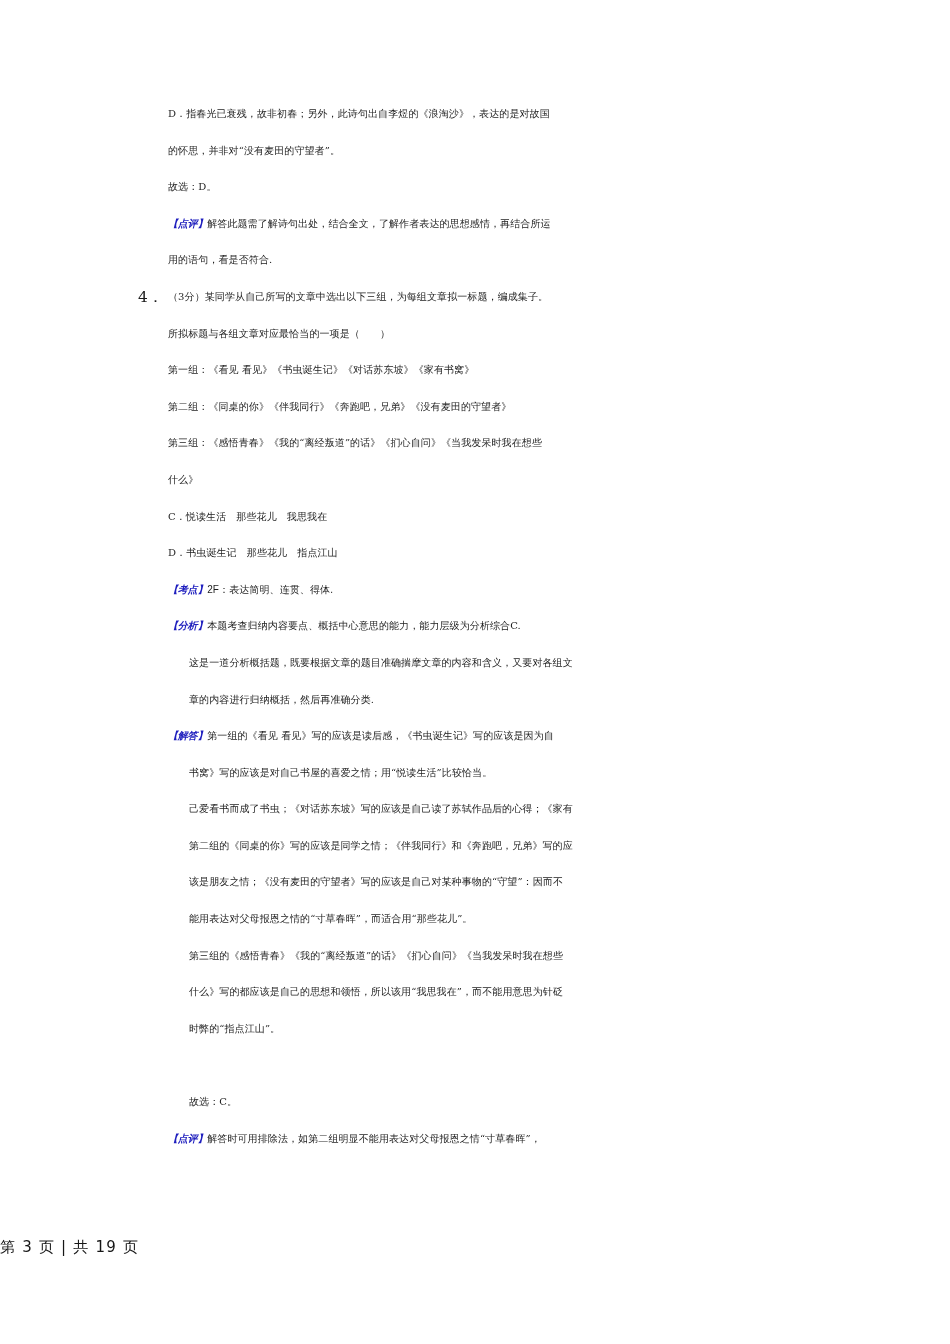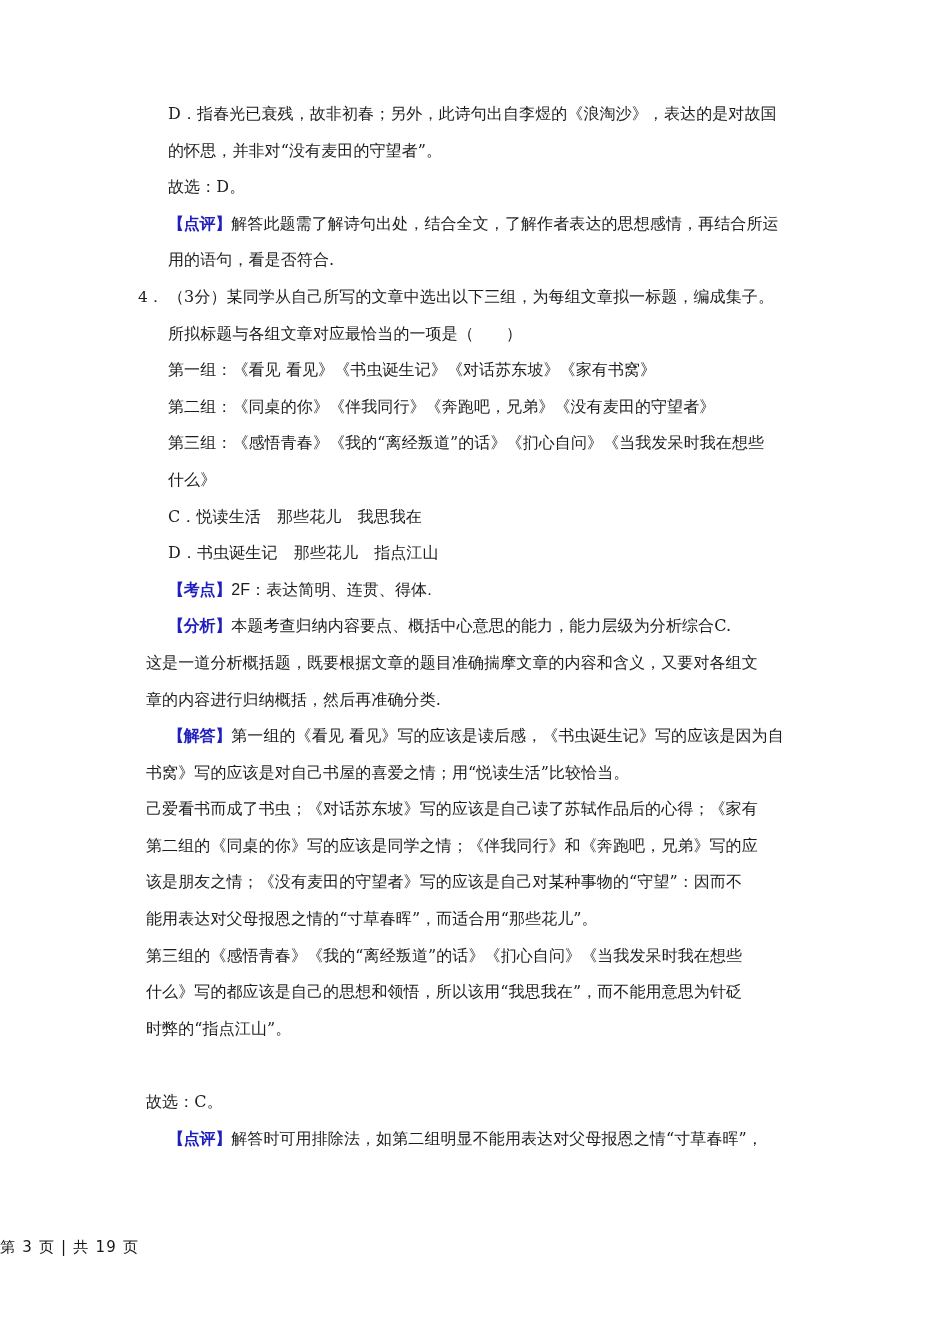--- a/index.html
+++ b/index.html
@@ -26,46 +26,47 @@
 
   .content {
     position: absolute;
     left: 138px;
     top: 96px;
     width: 676px;
   }
 
   
   .ln {
-    font-size: 16px;
+    font-size: 10px;
     line-height: 36.6px;
     white-space: pre;
     letter-spacing: 0.1px;
     color: #1d1d1d;
   }
 
   
   .q-block {
     position: relative;
   }
   .q-num {
     position: absolute;
     left: 0;
     top: 0;
     font-size: 15.4px;
     line-height: 36.6px;
     white-space: pre;
   }
   .indent-1 { padding-left: 30px; }
-  .indent-0 { padding-left: 8px; }
+  .indent-0 { padding-left: 8px; margin-left: 43px; }
 
   .tag {
     color: #1f1fbe;
     font-weight: 700;
     letter-spacing: -0.2px;
+    font-style: italic;
   }
 
   .latin {
     font-family: Liberation Sans, sans-serif;
   }
 
   .blank-line {
     height: 36.6px;
   }
 

